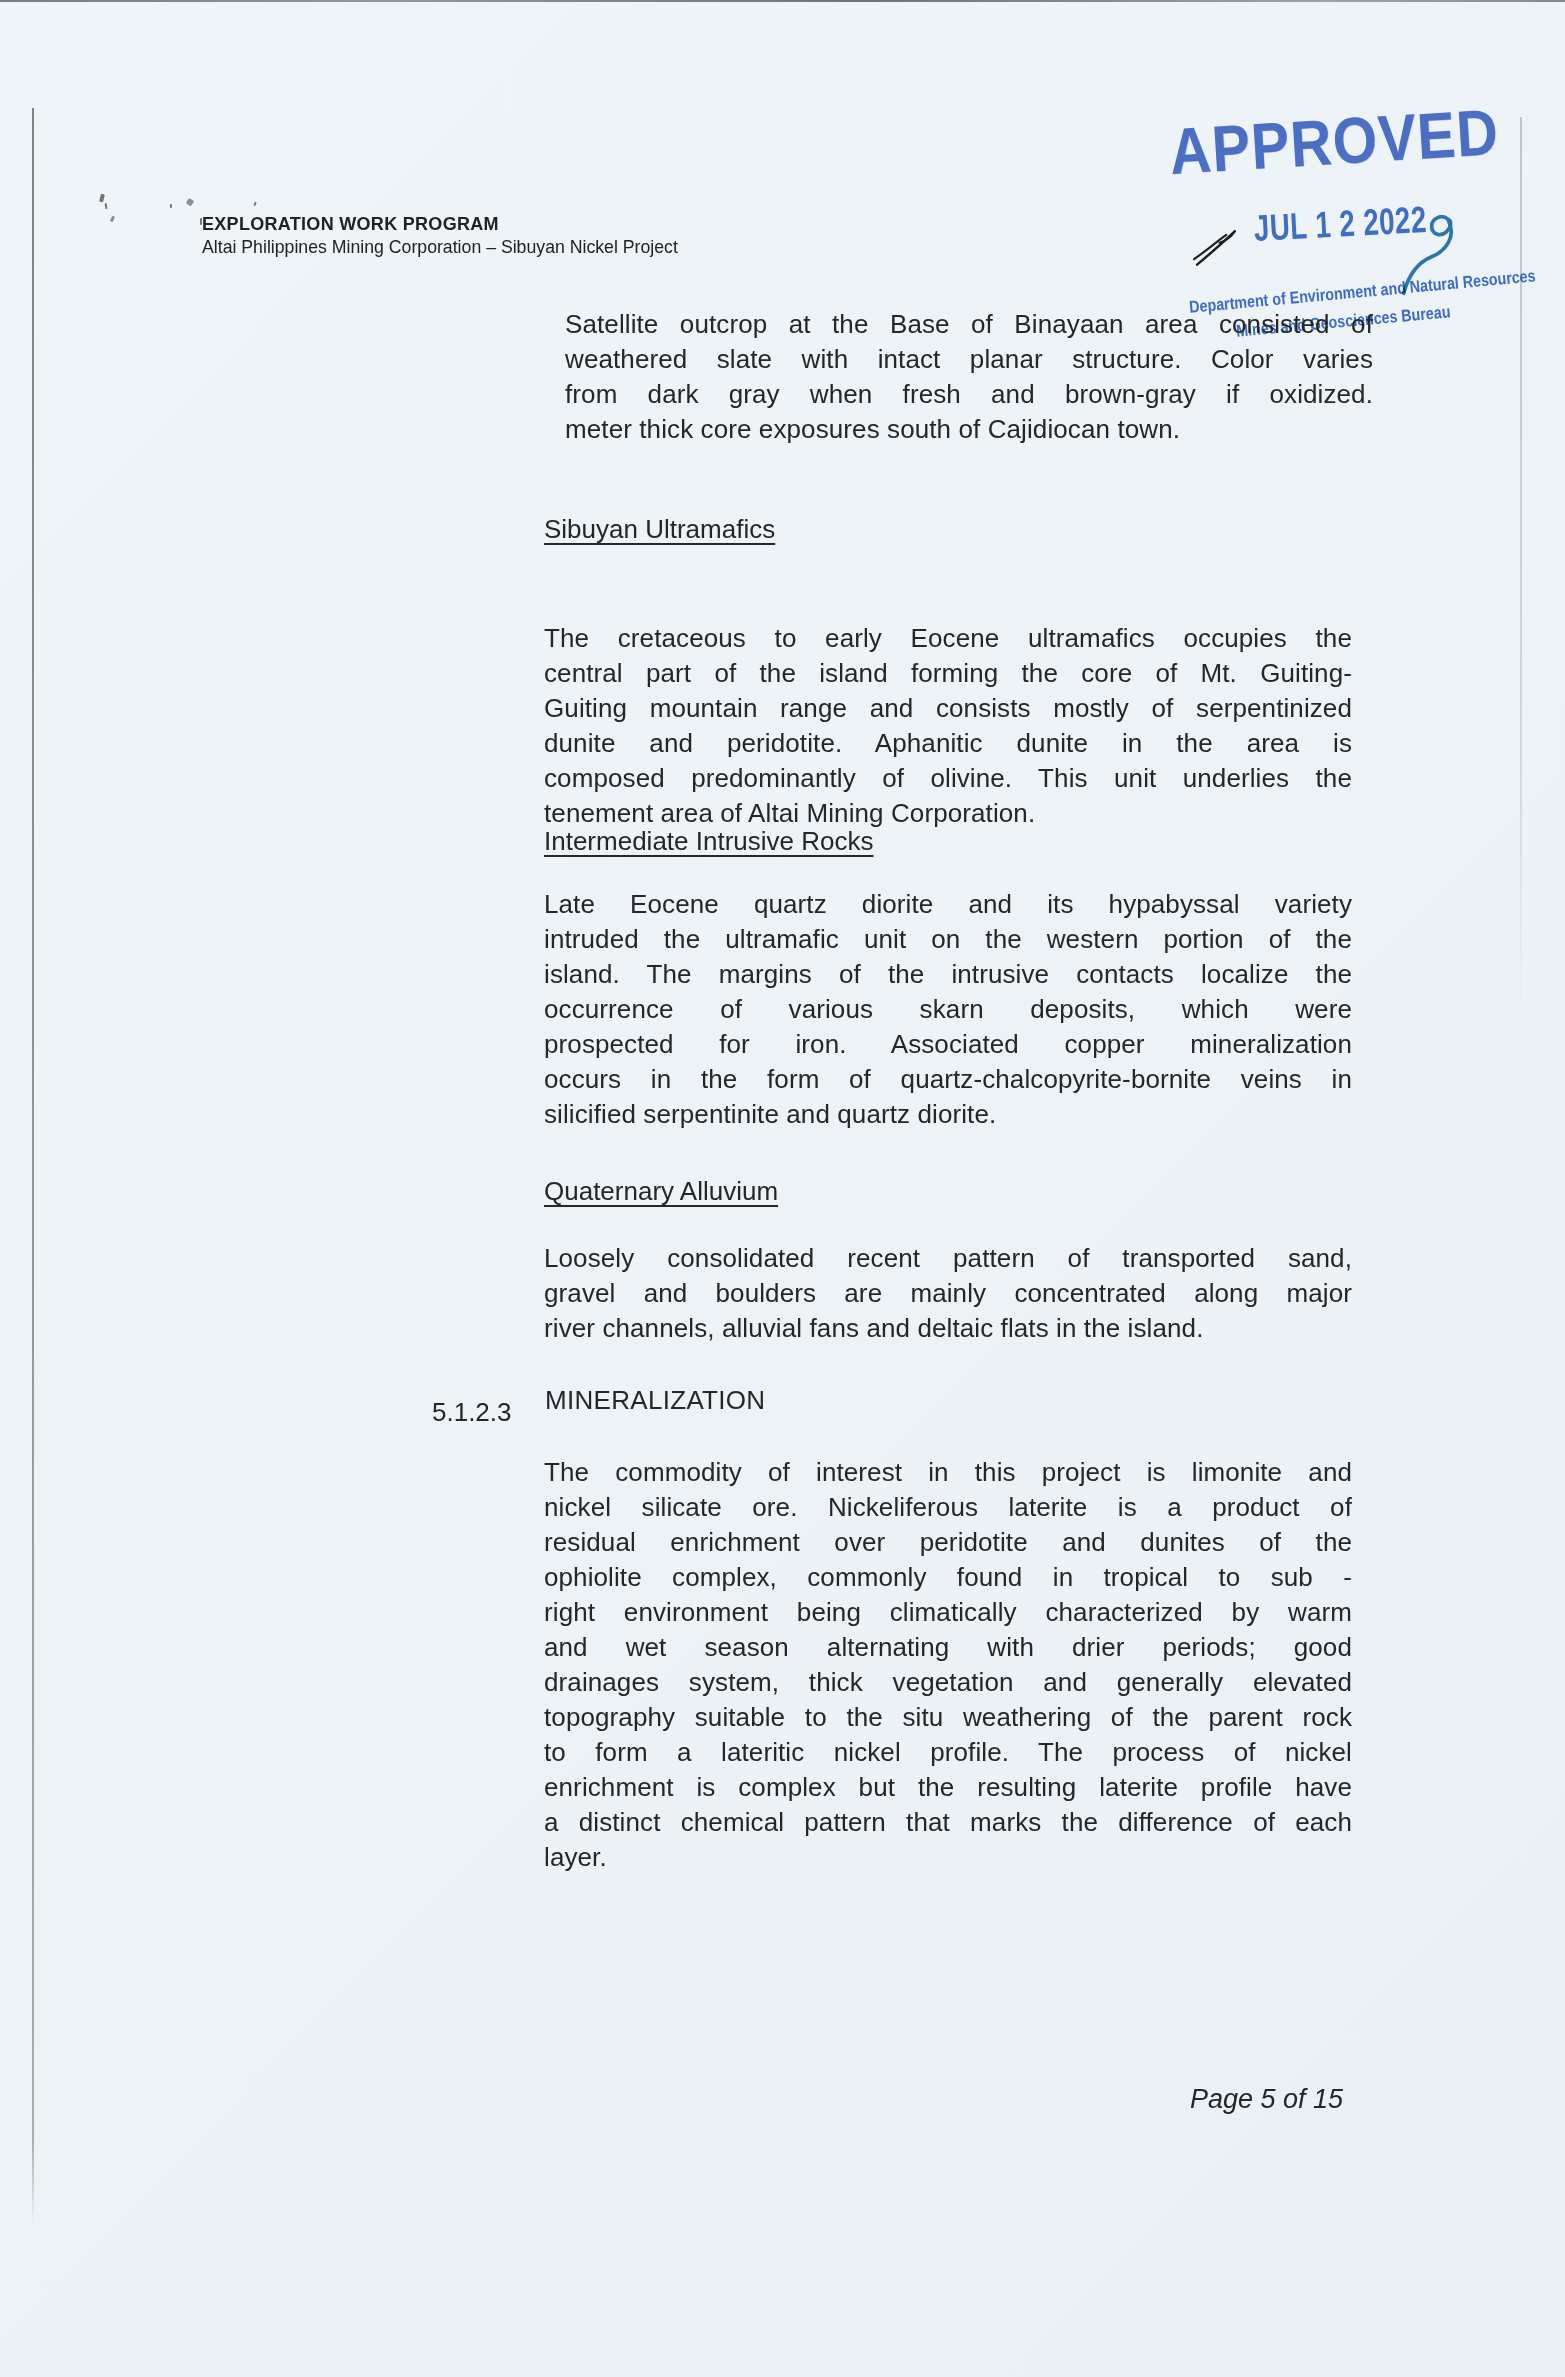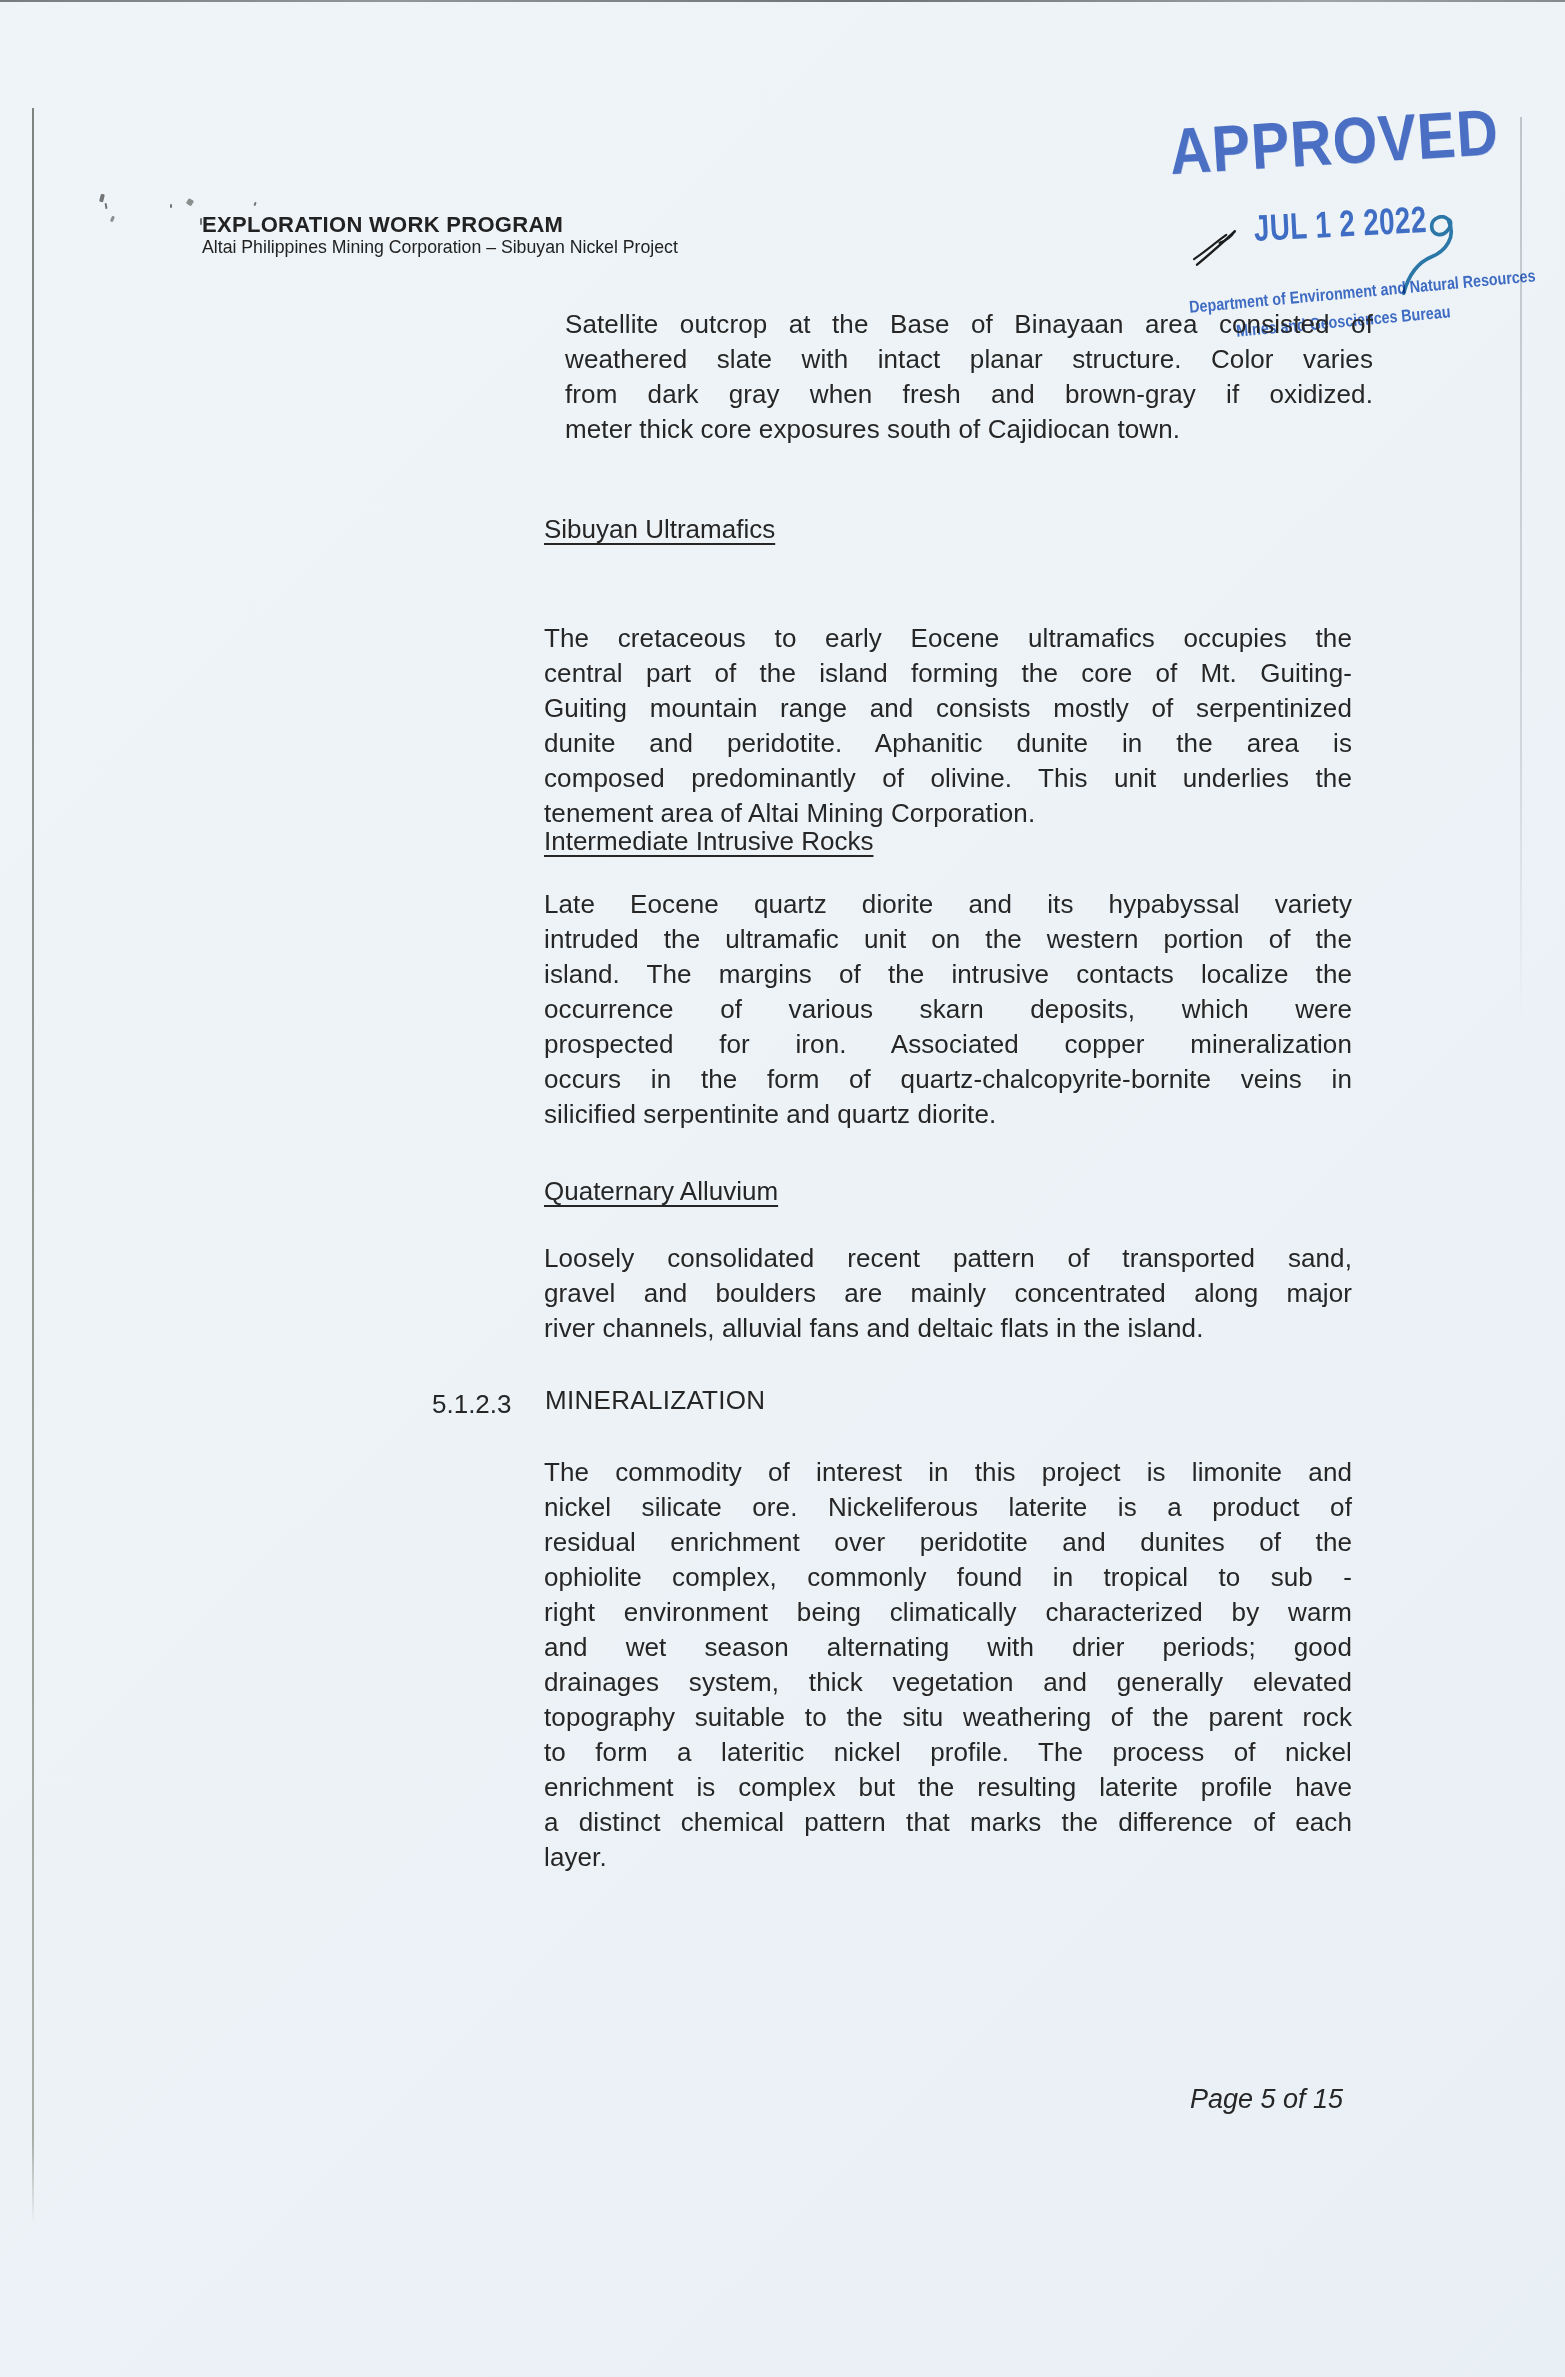--- a/index.html
+++ b/index.html
@@ -24,38 +24,38 @@
     background:linear-gradient(180deg,#7d837f 0%,#949a94 60%,#a8aea8 96%,rgba(168,174,168,0) 100%);
   }
   .edge-right {
     position:absolute; left:1520px; top:117px; width:1.8px; height:905px;
     background:linear-gradient(180deg,rgba(150,160,166,.55) 0%,rgba(165,175,181,.4) 70%,rgba(170,180,186,0) 100%);
   }
   .speck { position:absolute; background:#4a4a4a; border-radius:1.2px; opacity:.75; }
 
   
   .doc-header { position:absolute; left:202px; top:213px; line-height:23px; color:#222; }
-  .doc-header .title { font-size:22px; font-weight:bold; letter-spacing:0.3px; }
+  .doc-header .title { font-size:18px; font-weight:bold; letter-spacing:0.3px; }
   .doc-header .subtitle { font-size:17.7px; }
 
   
   .para {
     position:absolute; left:544px; width:808px;
     font-size:26px; line-height:35px; color:#262626; letter-spacing:0.1px;
   }
   .doc-line { text-align:justify; text-align-last:justify; }
   .doc-line.last { text-align-last:left; }
 
   .subheading {
     position:absolute; left:544px;
     font-size:26px; line-height:35px; color:#262626;
     text-decoration:underline; text-decoration-thickness:1.8px; text-underline-offset:4.9px;
   }
   .section-row { position:absolute; left:432px; top:1383px; font-size:26px; line-height:35px; color:#262626; }
-  .section-row .sec-num { position:absolute; left:0; top:4px;text-align:center; }
+  .section-row .sec-num { position:absolute; left:0; top:12px;text-align:center; }
   .section-row .sec-title { position:absolute; left:113px; top:0; letter-spacing:0.3px; }
 
   
   .stamp-approved {
     position:absolute; left:1172px; top:114px;
     transform:rotate(-3.5deg); transform-origin:left bottom;
     mix-blend-mode:multiply; opacity:.92;
   }
   .stamp-approved span {
     display:inline-block; transform:scaleX(.88); transform-origin:left center;

